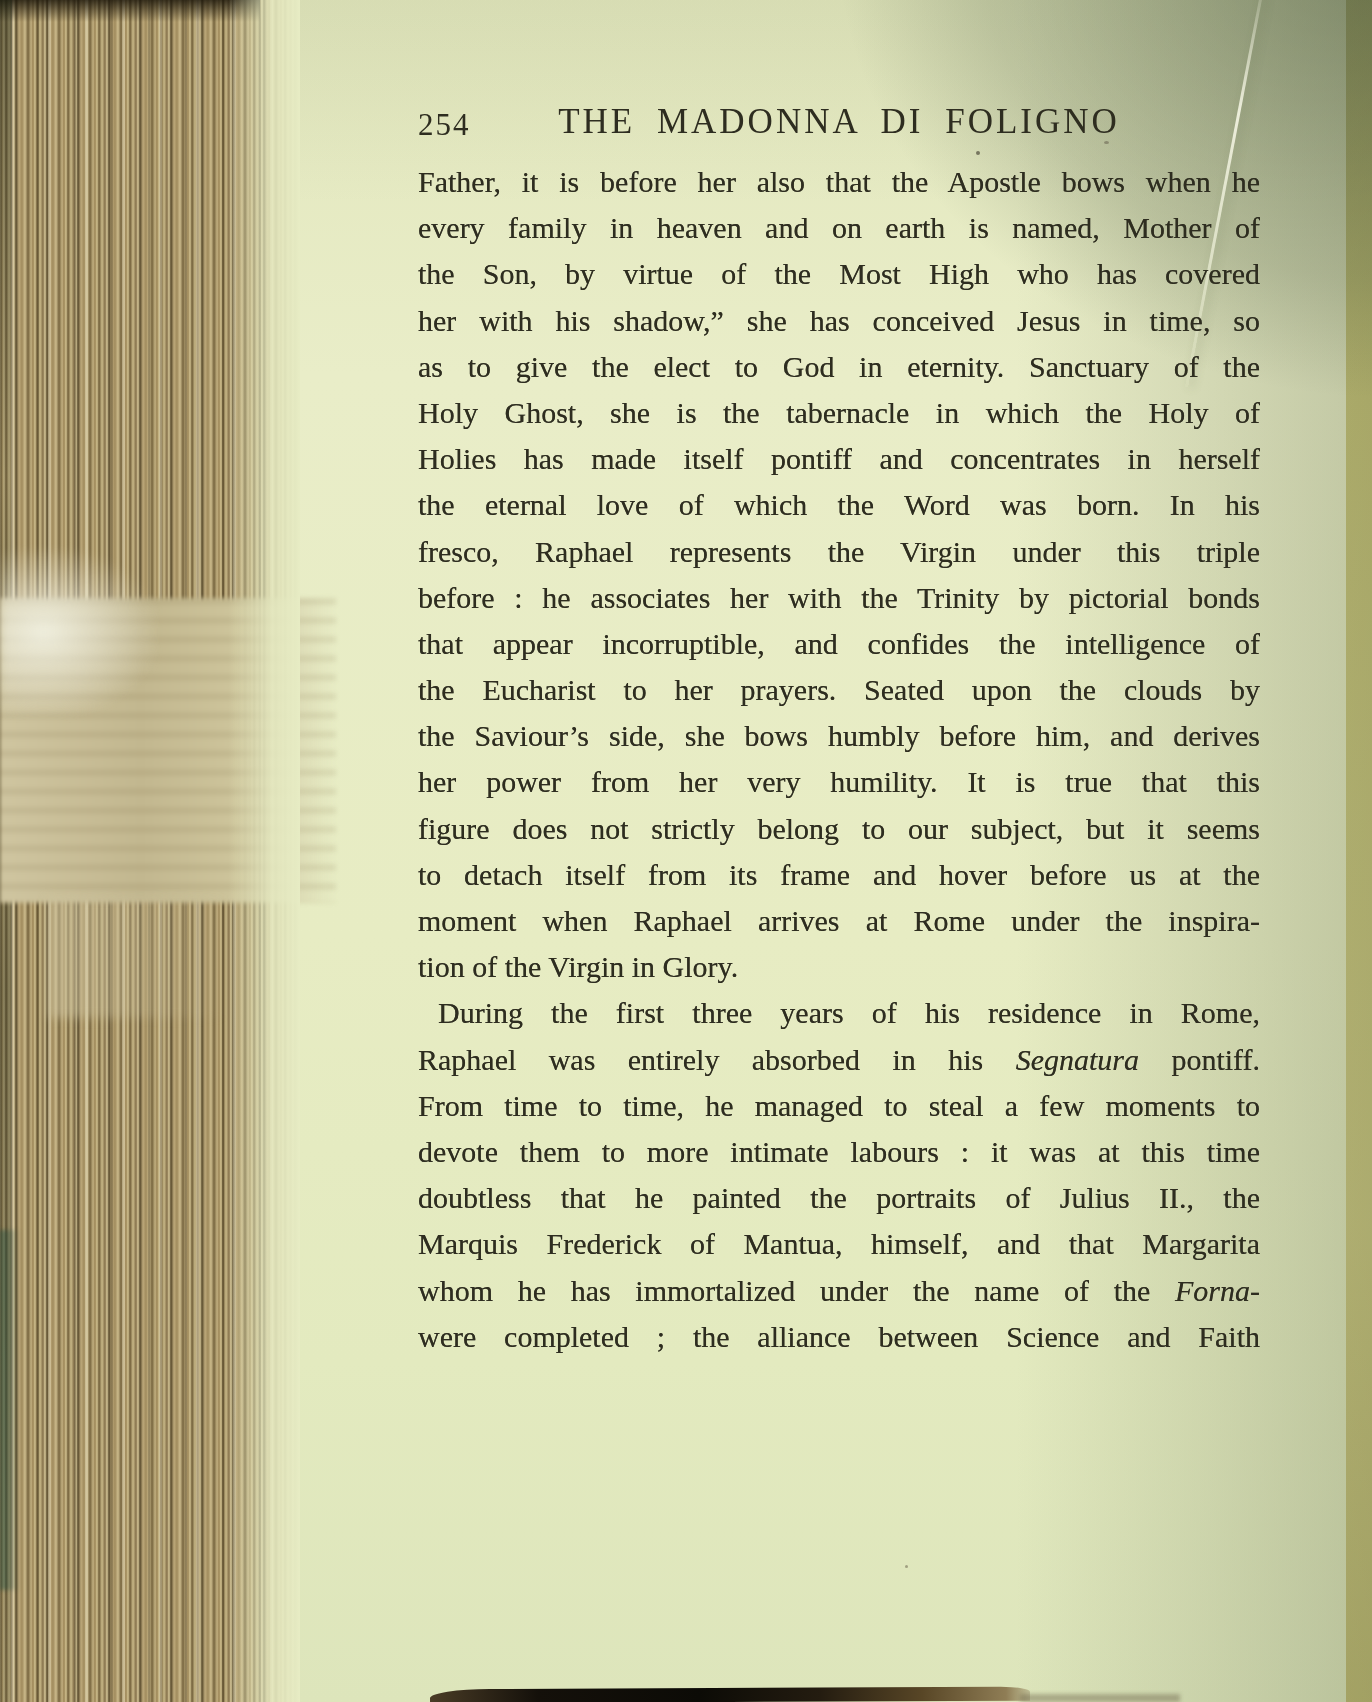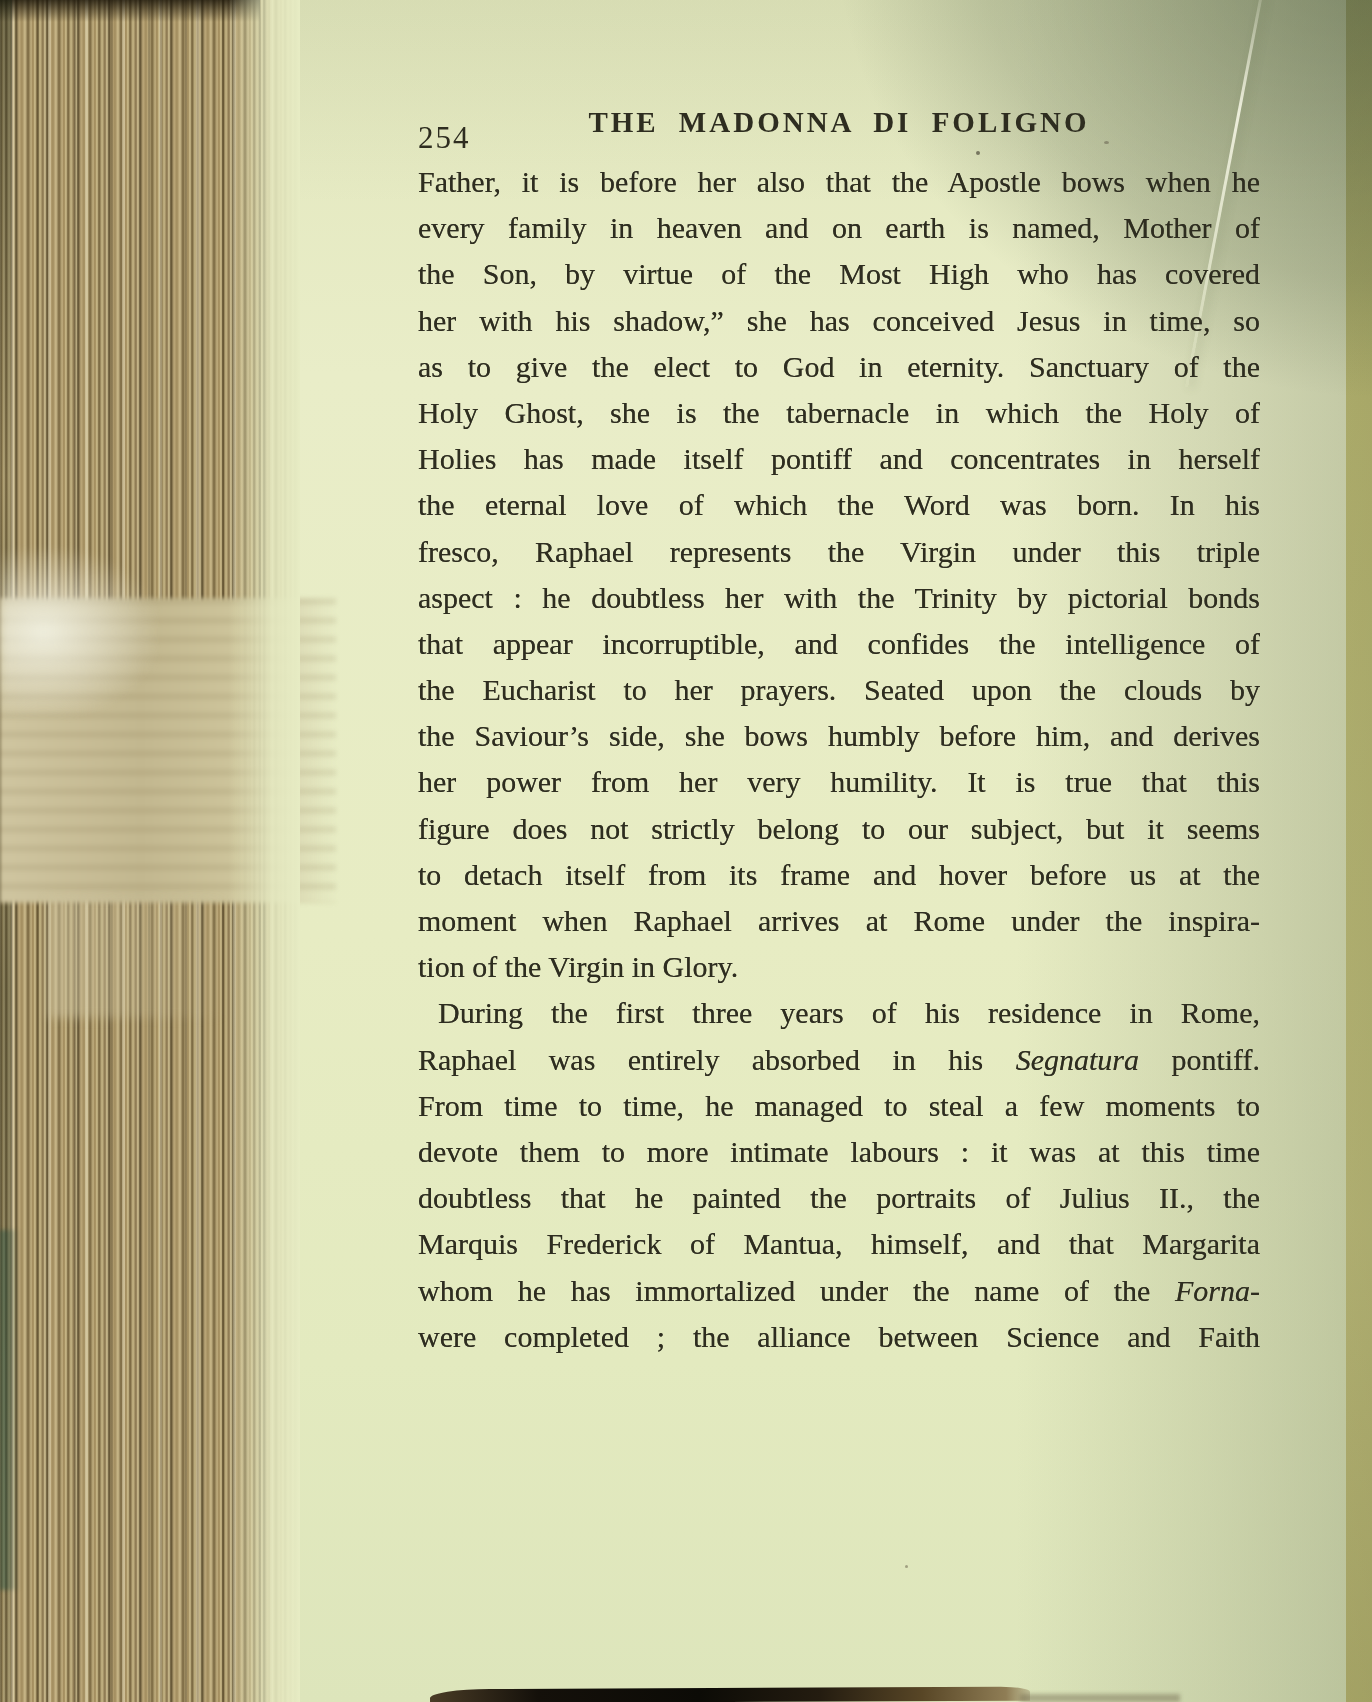--- a/index.html
+++ b/index.html
@@ -91,26 +91,26 @@
   .bottom-band-ext{
     position:absolute;left:1020px;top:1694px;width:160px;height:8px;
     background:rgba(108,100,74,0.45);filter:blur(2px);
   }
   
   .header{
     position:absolute;left:418px;top:99px;width:842px;height:48px;
     color:var(--ink,#2e2d20);
   }
   .pagenum{
-    position:absolute;left:0;top:16px;
+    position:absolute;left:0;top:3px;
     font-size:31px;line-height:46px;letter-spacing:2px;
   }
   .runhead{
     display:block;text-align:center;
-    font-size:29px;line-height:46px;font-weight:700;
+    font-size:35px;line-height:46px;font-weight:400;
     letter-spacing:3px;word-spacing:10px;
   }
   .text-block{
     position:absolute;left:418px;top:159px;width:842px;
     color:var(--ink,#2e2d20);
     font-size:30px;
     text-shadow:0 0 0.6px rgba(46,45,32,0.75);
   }
   .line{
     height:46.2px;line-height:46.2px;white-space:nowrap;
@@ -145,21 +145,21 @@
     <div class="text-block">
         <div class="line just"><span>Father, it is before her also that the Apostle bows when he</span></div>
         <div class="line just"><span>every family in heaven and on earth is named, Mother of</span></div>
         <div class="line just"><span>the Son, by virtue of the Most High who has covered</span></div>
         <div class="line just"><span>her with his shadow,” she has conceived Jesus in time, so</span></div>
         <div class="line just"><span>as to give the elect to God in eternity. Sanctuary of the</span></div>
         <div class="line just"><span>Holy Ghost, she is the tabernacle in which the Holy of</span></div>
         <div class="line just"><span>Holies has made itself pontiff and concentrates in herself</span></div>
         <div class="line just"><span>the eternal love of which the Word was born. In his</span></div>
         <div class="line just"><span>fresco, Raphael represents the Virgin under this triple</span></div>
-        <div class="line just"><span>aspect : he doubtless her with the Trinity by pictorial bonds</span></div>
+        <div class="line just"><span>before : he associates her with the Trinity by pictorial bonds</span></div>
         <div class="line just"><span>that appear incorruptible, and confides the intelligence of</span></div>
         <div class="line just"><span>the Eucharist to her prayers. Seated upon the clouds by</span></div>
         <div class="line just"><span>the Saviour’s side, she bows humbly before him, and derives</span></div>
         <div class="line just"><span>her power from her very humility. It is true that this</span></div>
         <div class="line just"><span>figure does not strictly belong to our subject, but it seems</span></div>
         <div class="line just"><span>to detach itself from its frame and hover before us at the</span></div>
         <div class="line just"><span>moment when Raphael arrives at Rome under the inspira-</span></div>
         <div class="line"><span>tion of the Virgin in Glory.</span></div>
         <div class="line just indent"><span>During the first three years of his residence in Rome,</span></div>
         <div class="line just"><span>Raphael was entirely absorbed in his </span><em>Segnatura</em><span> pontiff.</span></div>

